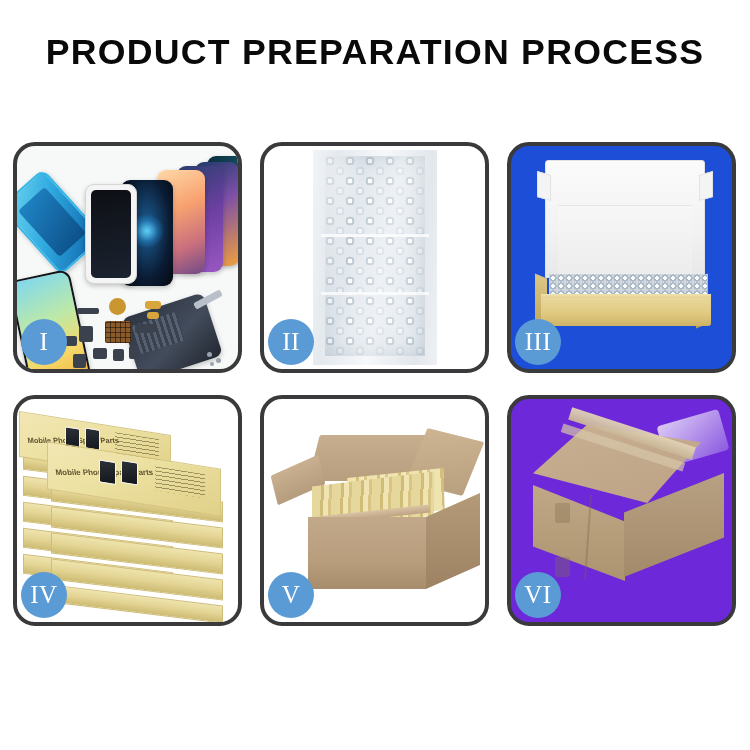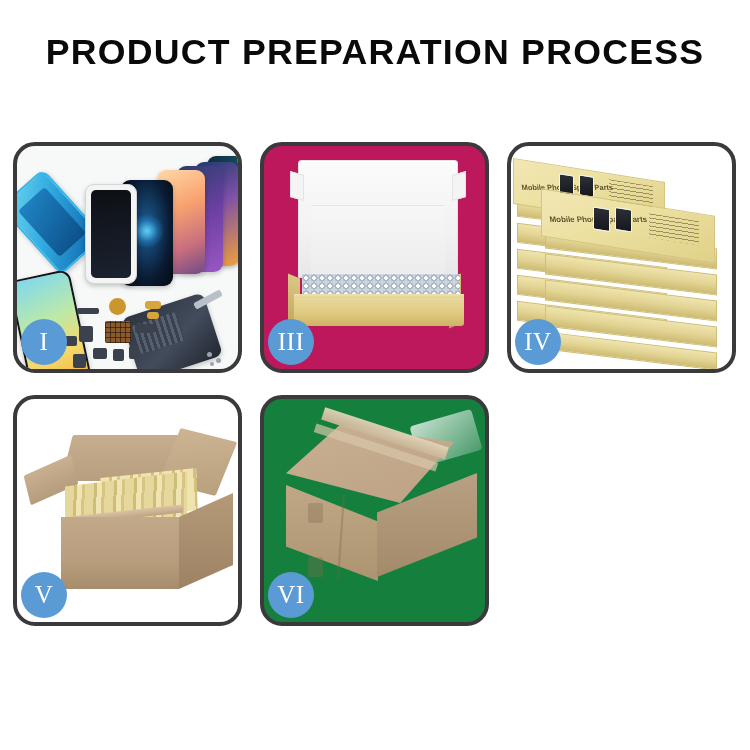--- a/index.html
+++ b/index.html
@@ -178,21 +178,21 @@
     position: absolute;
     left: 50%; top: 10px; width: 100px; height: 200px; margin-left: -50px;
     background: linear-gradient(100deg, rgba(255,255,255,.55) 0%, rgba(255,255,255,0) 30%, rgba(255,255,255,.38) 58%, rgba(255,255,255,0) 100%);
   }
   .wrap-seam {
     position: absolute; left: 50%; margin-left: -54px; width: 108px; height: 3px;
     background: rgba(255,255,255,.75);
   }
 
   
-  .p3 { background: #be185d; }
+  .p3 { background: #1d4ed8; }
   .m-lid {
     position: absolute; left: 34px; top: 14px; width: 160px; height: 118px;
     background: linear-gradient(180deg,#fbfbfb 0%,#f2f2f2 60%,#e8e8e8 100%);
     border: 1px solid #e2e2e2;
     border-radius: 3px 3px 0 0;
   }
   .m-lid::after{
     content:""; position:absolute; left:12px; top:44px; right:12px; bottom:0;
     background: linear-gradient(180deg,#f7f7f7,#ececec);
     border-top:1px solid #e6e6e6;
@@ -303,21 +303,21 @@
         #efe3b0 0 10px, #d4c07c 10px 13px, #f3e8bb 13px 18px, #dbc888 18px 21px);
     transform: skewY(-4deg) rotate(-2deg);
   }
   .c-rim {
     position: absolute; left: 44px; top: 112px; width: 122px; height: 8px;
     background: linear-gradient(180deg,#d9c3a2,#bda384);
     transform: skewY(-6deg);
   }
 
   
-  .p6 { background: #15803d; }
+  .p6 { background: #6d28d9; }
   .s-top {
     position: absolute; left: 22px; top: 26px; width: 168px; height: 78px;
     background: linear-gradient(165deg,#cdb characterized,#b89e7d);
     background: linear-gradient(165deg,#c9b092 0%,#bda285 100%);
     clip-path: polygon(32% 0, 100% 22%, 68% 100%, 0 62%);
   }
   .s-left {
     position: absolute; left: 22px; top: 86px; width: 92px; height: 96px;
     background: linear-gradient(180deg,#c0a785,#ad9471);
     clip-path: polygon(0 0, 100% 38%, 100% 100%, 0 64%);
@@ -388,20 +388,30 @@
       <div class="chip" style="left:112px;top:200px;width:10px;height:13px;"></div>
       <div class="chip" style="left:56px;top:208px;width:13px;height:14px;"></div>
       <div class="chip screw" style="left:190px;top:206px;width:5px;height:5px;"></div>
       <div class="chip screw" style="left:199px;top:212px;width:5px;height:5px;"></div>
       <div class="chip screw" style="left:193px;top:216px;width:4px;height:4px;"></div>
       <div class="chip" style="left:176px;top:150px;width:30px;height:7px;transform:rotate(-28deg);background:#b9c0c9;"></div>
     </div>
     <div class="badge">I</div>
   </div>
 
+  <div class="panel p2">
+    <div class="stage">
+      <div class="wrapsheet"></div>
+      <div class="bubbles"></div>
+      <div class="bubbles-sheen"></div>
+      <div class="wrap-seam" style="top:88px;"></div>
+      <div class="wrap-seam" style="top:146px;"></div>
+    </div>
+    <div class="badge">II</div>
+  </div>
 
   <div class="panel p3">
     <div class="stage">
       <div class="m-lid">
         <div class="m-lid-tab-l"></div>
         <div class="m-lid-tab-r"></div>
       </div>
       <div class="m-side-l"></div>
       <div class="m-side-r"></div>
       <div class="m-bubble"></div>

